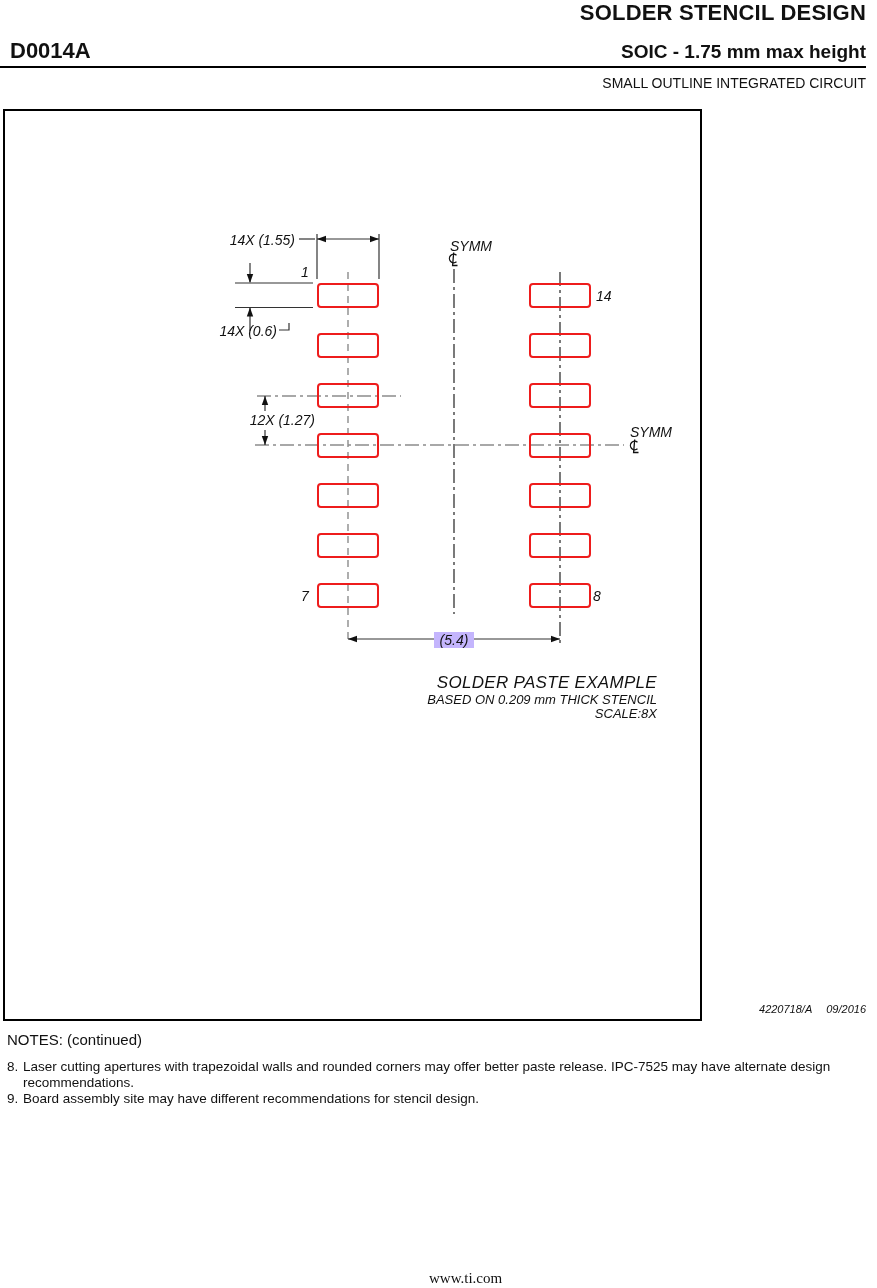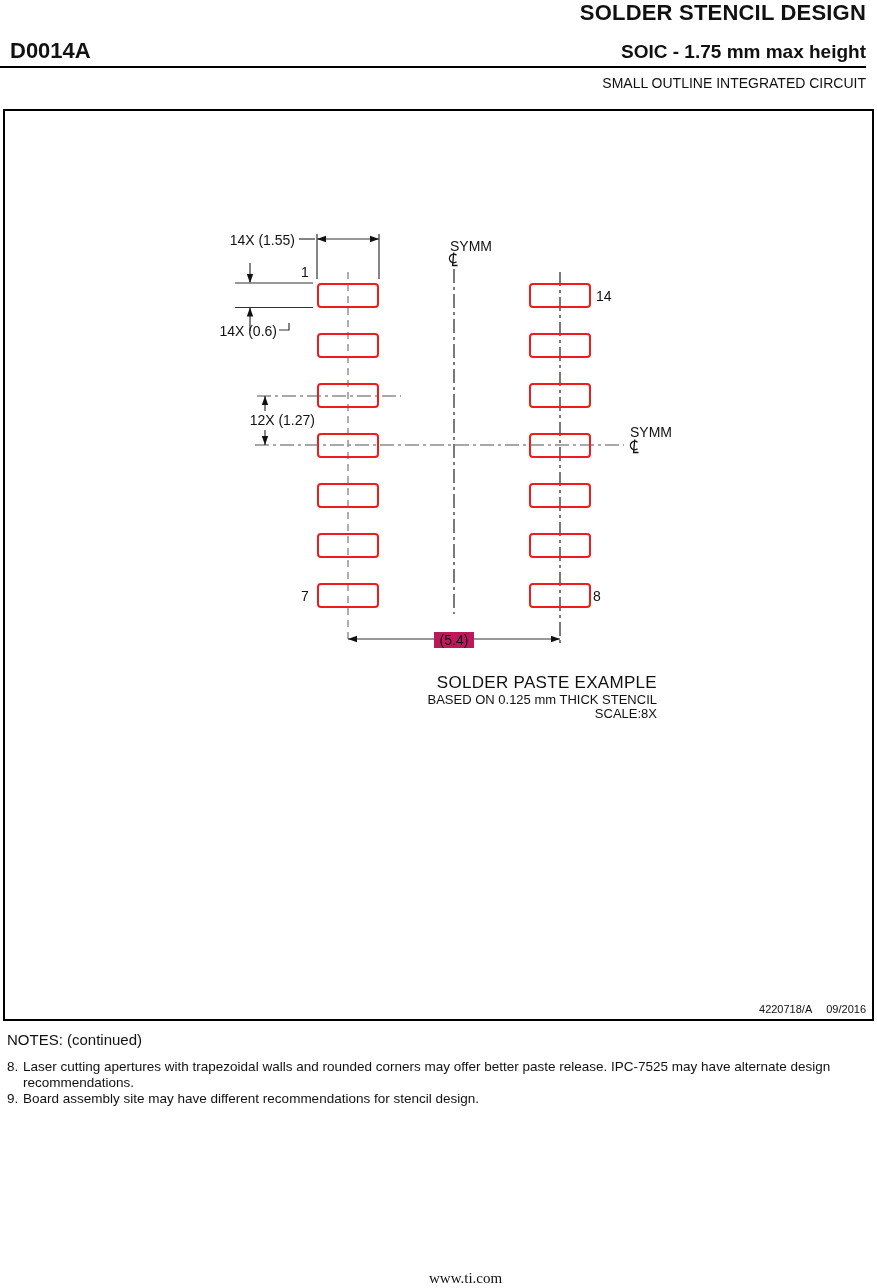--- a/index.html
+++ b/index.html
@@ -14,28 +14,28 @@
     overflow:hidden;
   }
   .abs{position:absolute;}
   
   .hdr-title{top:0px;right:11px;font-size:22px;font-weight:bold;letter-spacing:0.2px;}
   .hdr-part{top:38px;left:10px;font-size:22px;font-weight:bold;}
   .hdr-sub{top:41px;right:11px;font-size:19px;font-weight:bold;margin-left:24px;}
   .hdr-rule{top:66px;left:0;width:866px;height:2px;background:#000;}
   .hdr-desc{top:75px;right:11px;font-size:14px;}
   
-  .frame{left:3px;top:109px;width:871px;height:912px;border:2px solid #000;box-sizing:border-box;}
+  .frame{left:3px;top:109px;width:699px;height:912px;border:2px solid #000;box-sizing:border-box;font-style:italic;}
   .frame-inner{position:absolute;left:0;top:0;width:867px;height:908px;}
   .pad{position:absolute;width:62px;height:25px;border:2px solid var(--red);border-radius:4px;box-sizing:border-box;background:transparent;}
   .lbl{position:absolute;font-size:14px;line-height:15px;white-space:nowrap;}
   .ctr{text-align:right;}
   .rt{text-align:right;}
   .dim54{left:399px;top:520px;width:100px;text-align:center;}
-  .dim54 span{background:#be185d;padding:0 6px;font-size:14px;}
+  .dim54 span{background:#c4b5fd;padding:0 6px;font-size:14px;}
   .cap1{left:252px;top:562px;width:400px;font-size:17px;letter-spacing:0.3px;}
   .cap2{left:252px;top:581px;width:400px;font-size:13px;}
   .cap3{left:252px;top:595px;width:400px;font-size:13px;}
   .rev{right:6px;top:892px;font-size:11px;}
   .rev span{margin-left:14px;}
   
   .notes-hd{left:7px;top:1031px;font-size:15px;}
   .notes{left:7px;top:1059px;width:845px;font-size:13.5px;line-height:16px;}
   .note{position:relative;padding-left:16px;}
   .note-num{position:absolute;left:0;top:0;}
@@ -130,21 +130,21 @@
       <path d="M 10.5 3.2 A 4.3 4.3 0 1 0 10.5 9.8" fill="none" stroke="#111" stroke-width="1.3"></path>
       <path d="M 7.7 0.5 L 6.6 13.5 L 11.5 13.5" fill="none" stroke="#111" stroke-width="1.3"></path>
     </svg>
     <div class="lbl ctr" style="left:587px;top:314px;width:80px">SYMM</div>
     <svg class="abs" style="left:622px;top:328px" width="13" height="17" viewBox="0 0 13 17">
       <path d="M 10.5 3.2 A 4.3 4.3 0 1 0 10.5 9.8" fill="none" stroke="#111" stroke-width="1.3"></path>
       <path d="M 7.7 0.5 L 6.6 13.5 L 11.5 13.5" fill="none" stroke="#111" stroke-width="1.3"></path>
     </svg>
 
     <div class="abs cap1 ctr">SOLDER PASTE EXAMPLE</div>
-    <div class="abs cap2 ctr">BASED ON 0.125 mm THICK STENCIL</div>
+    <div class="abs cap2 ctr">BASED ON 0.209 mm THICK STENCIL</div>
     <div class="abs cap3 ctr">SCALE:8X</div>
 
     <div class="abs rev">
       <span style="margin-left:0">4220718/A</span><span>09/2016</span>
     </div>
   </div>
 </div>
 
 <div class="abs notes-hd">NOTES: (continued)</div>
 <div class="abs notes">

